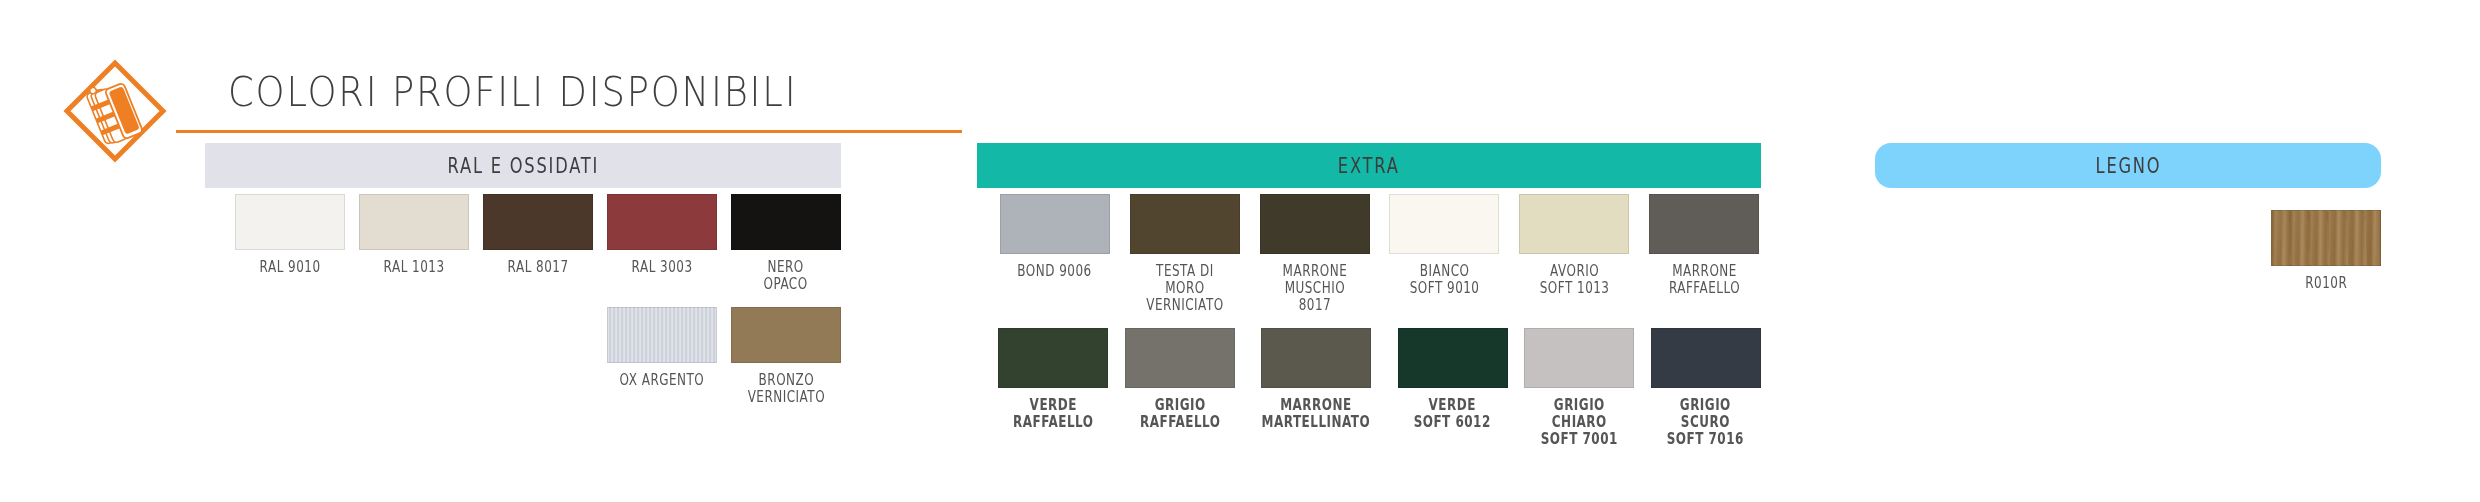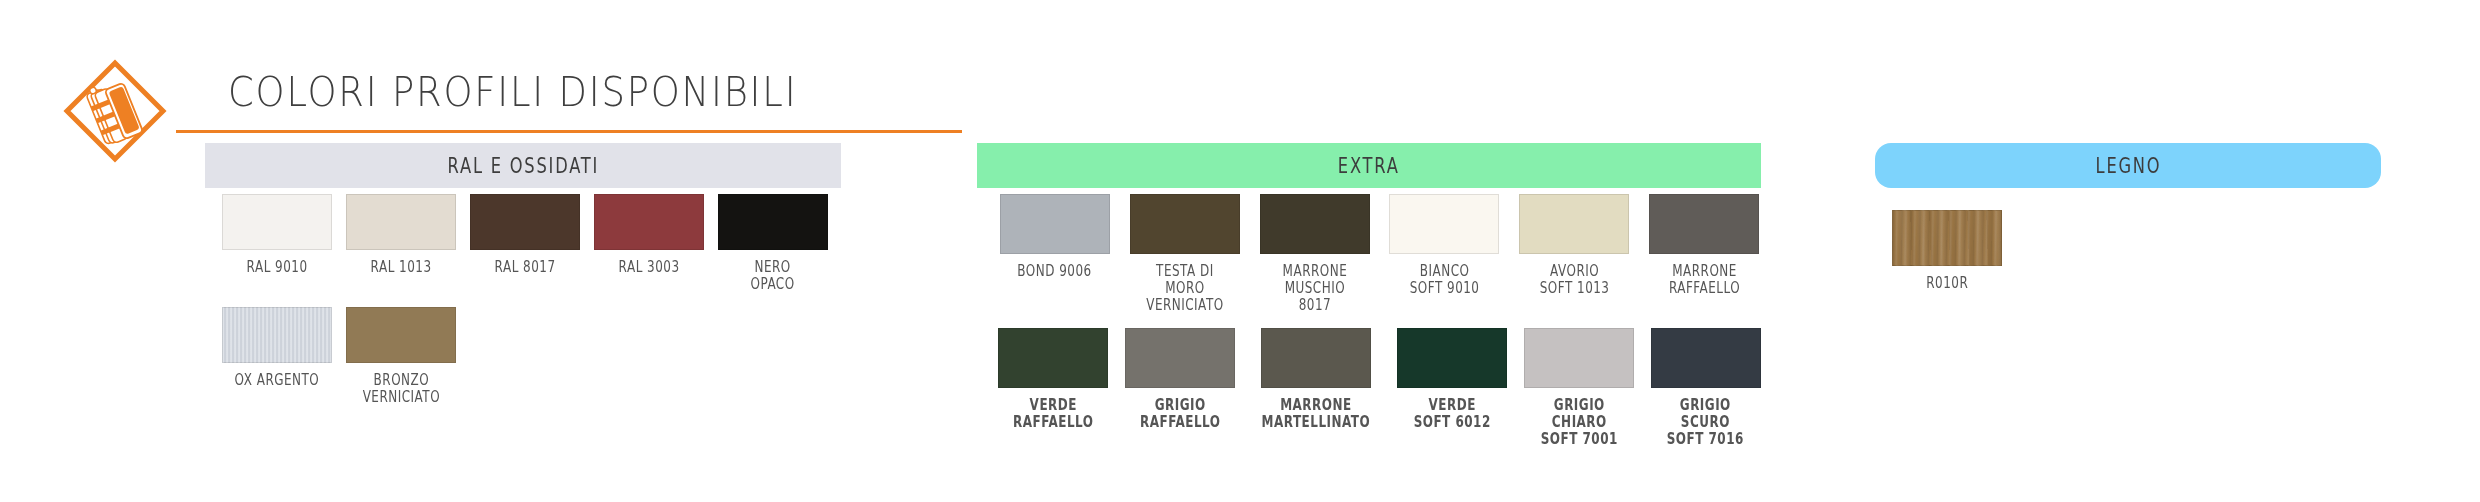--- a/index.html
+++ b/index.html
@@ -85,20 +85,21 @@
     font-weight: 400;
     color: #3d3d3d;
     transform: scaleX(0.74);
     transform-origin: center center;
     white-space: nowrap;
   }
 
   .swatch-row {
     display: flex;
     align-items: flex-start;
+    justify-content: flex-end;
   }
 
   #col-ral   .swatch-row { margin-top: 6px;  gap: 14px; padding-left: 17px; }
   #col-extra .swatch-row { margin-top: 6px;  gap: 16px; padding-left: 21px; }
   #col-legno .swatch-row { margin-top: 6px;  gap: 14px; padding-left: 17px; }
 
   #col-ral   .swatch-row.row2 { margin-top: 14px; }
   #col-extra .swatch-row.row2 { margin-top: 14px; font-weight: bold; }
   #col-legno .swatch-row.row2 { margin-top: 22px; }
 
@@ -247,21 +248,21 @@
         </div>
         <div class="swatch">
           <div class="chip" style="background-color: rgb(145, 122, 85);"></div>
           <div class="chip-label">BRONZO
 VERNICIATO</div>
         </div>
       </div>
   </div>
 
   <div class="column" id="col-extra">
-    <div class="section-band" style="background: #86efac;">
+    <div class="section-band" style="background: #14b8a6;">
       <span class="section-title">EXTRA</span>
     </div>
     <div class="swatch-row row1">
         <div class="swatch">
           <div class="chip" style="background-color: rgb(174, 179, 185);"></div>
           <div class="chip-label">BOND 9006</div>
         </div>
         <div class="swatch">
           <div class="chip" style="background-color: rgb(81, 69, 47);"></div>
           <div class="chip-label">TESTA DI MORO

